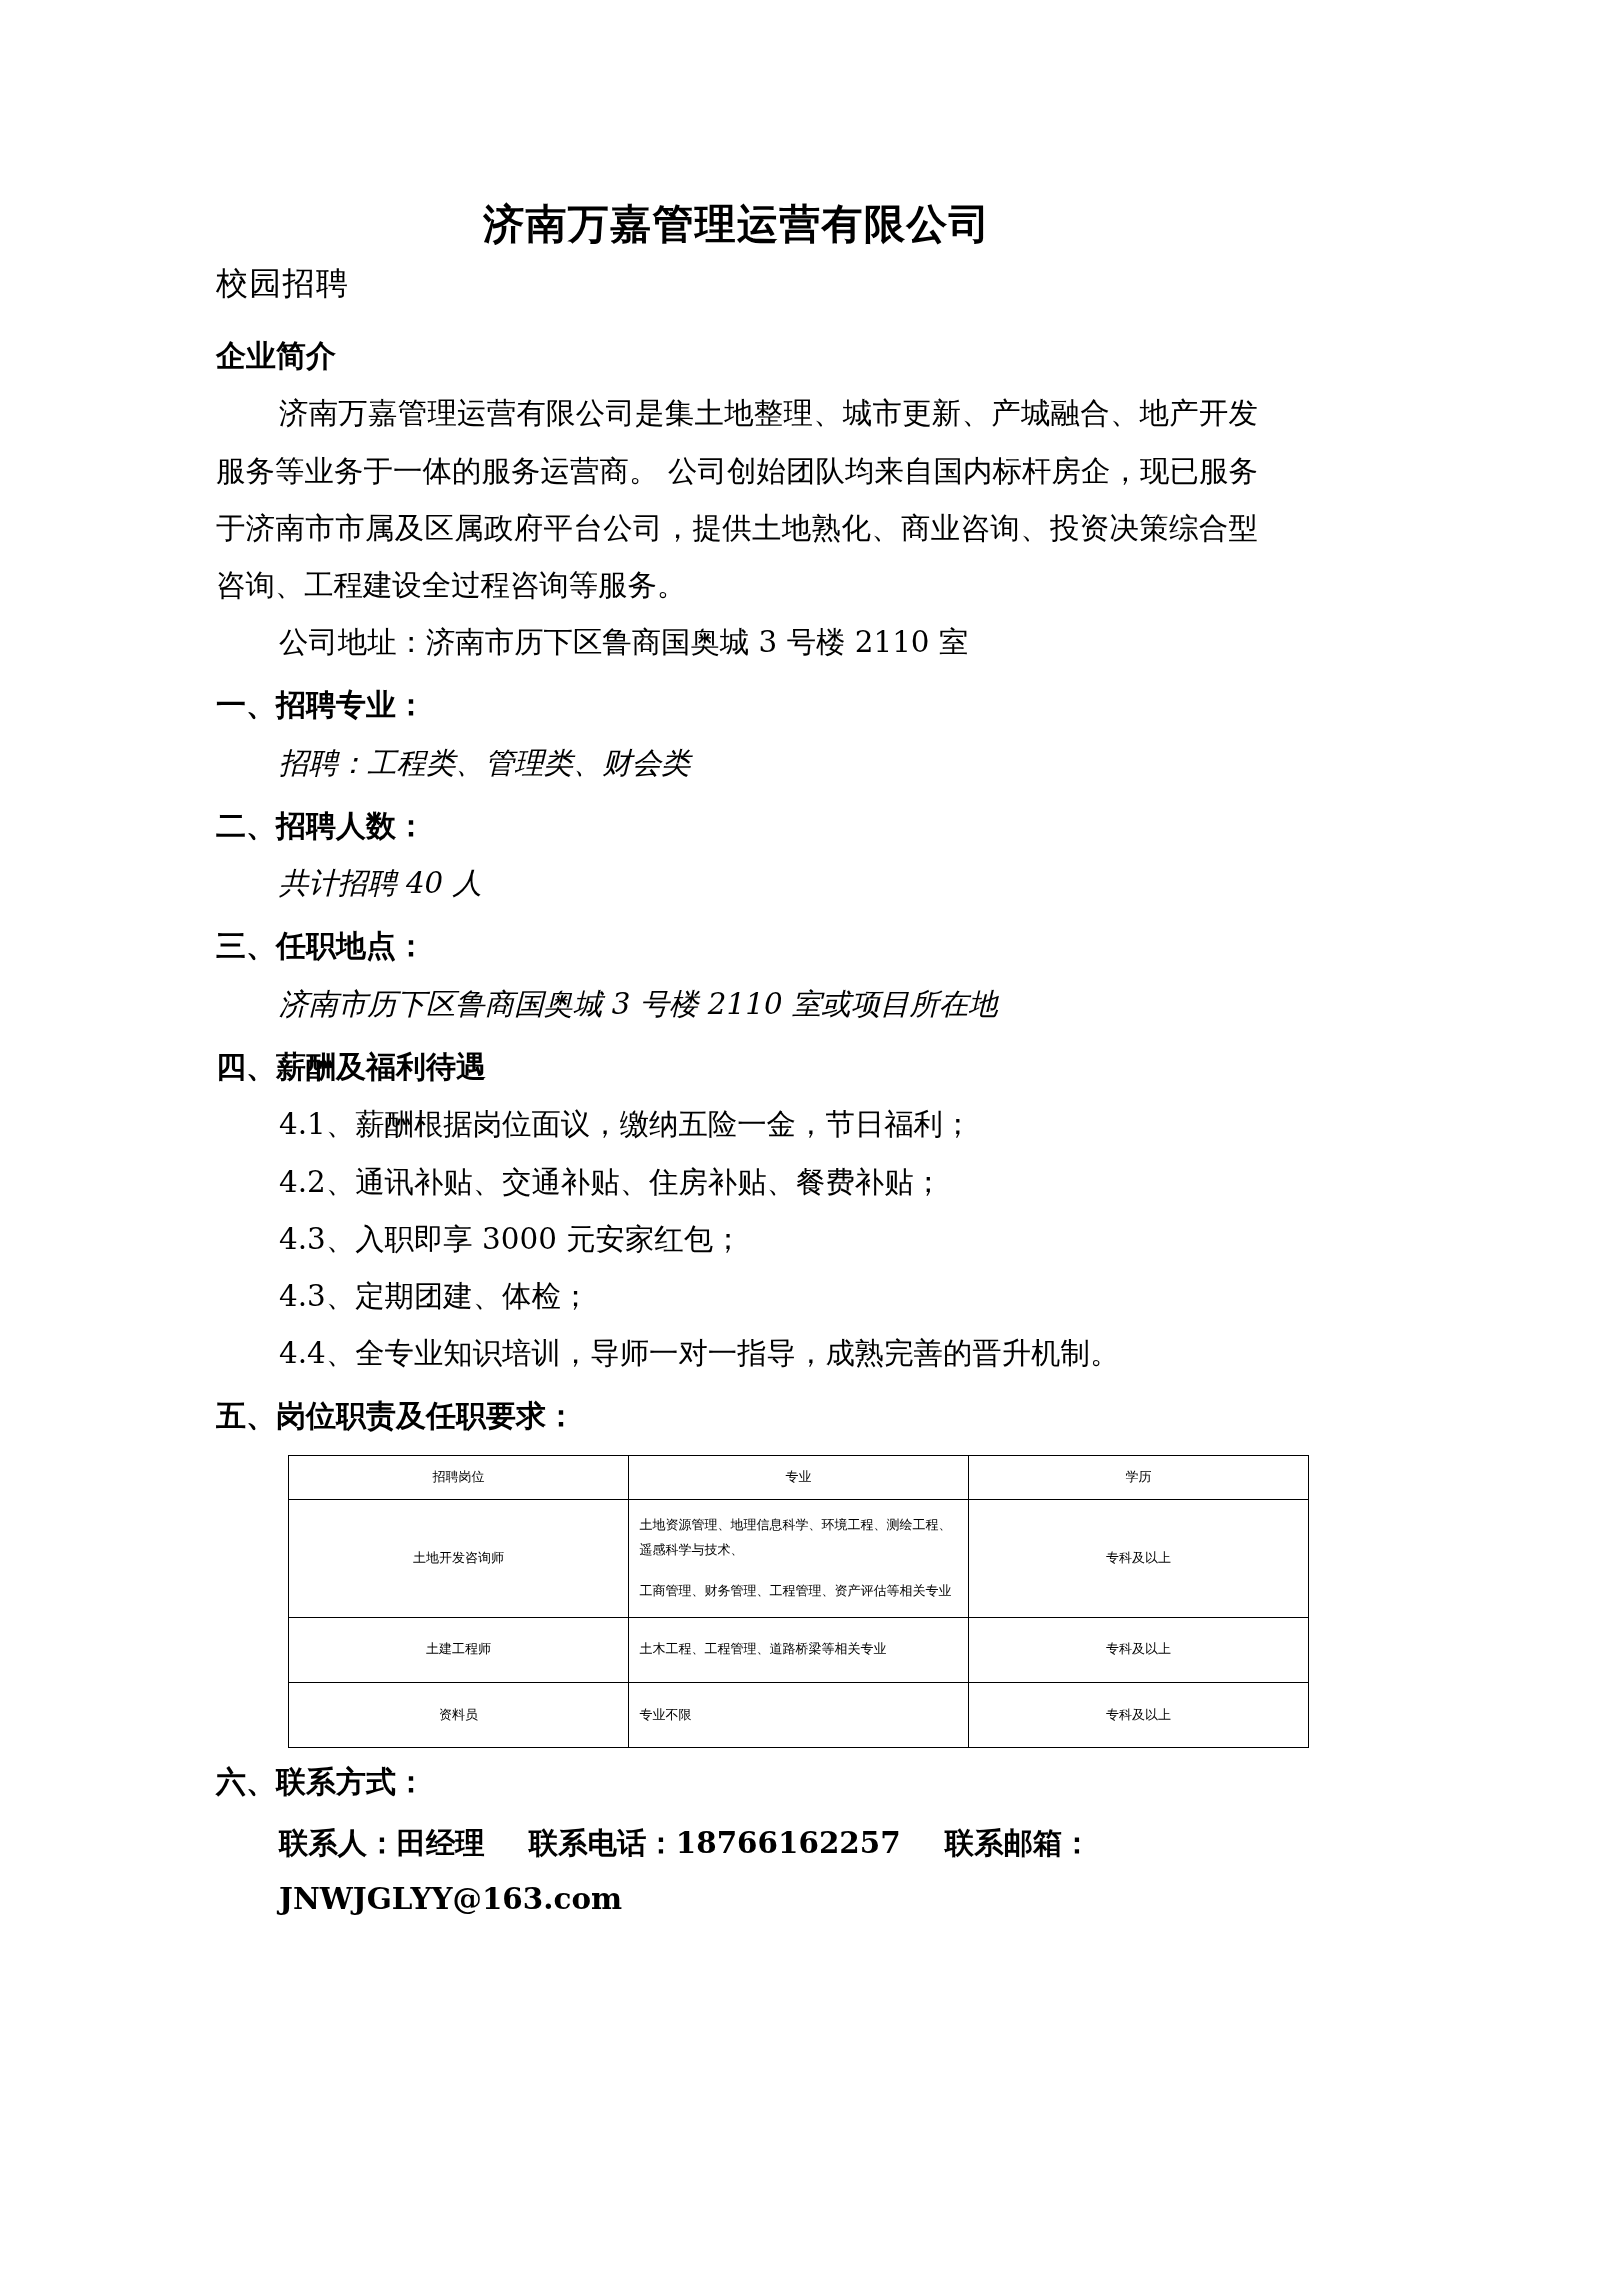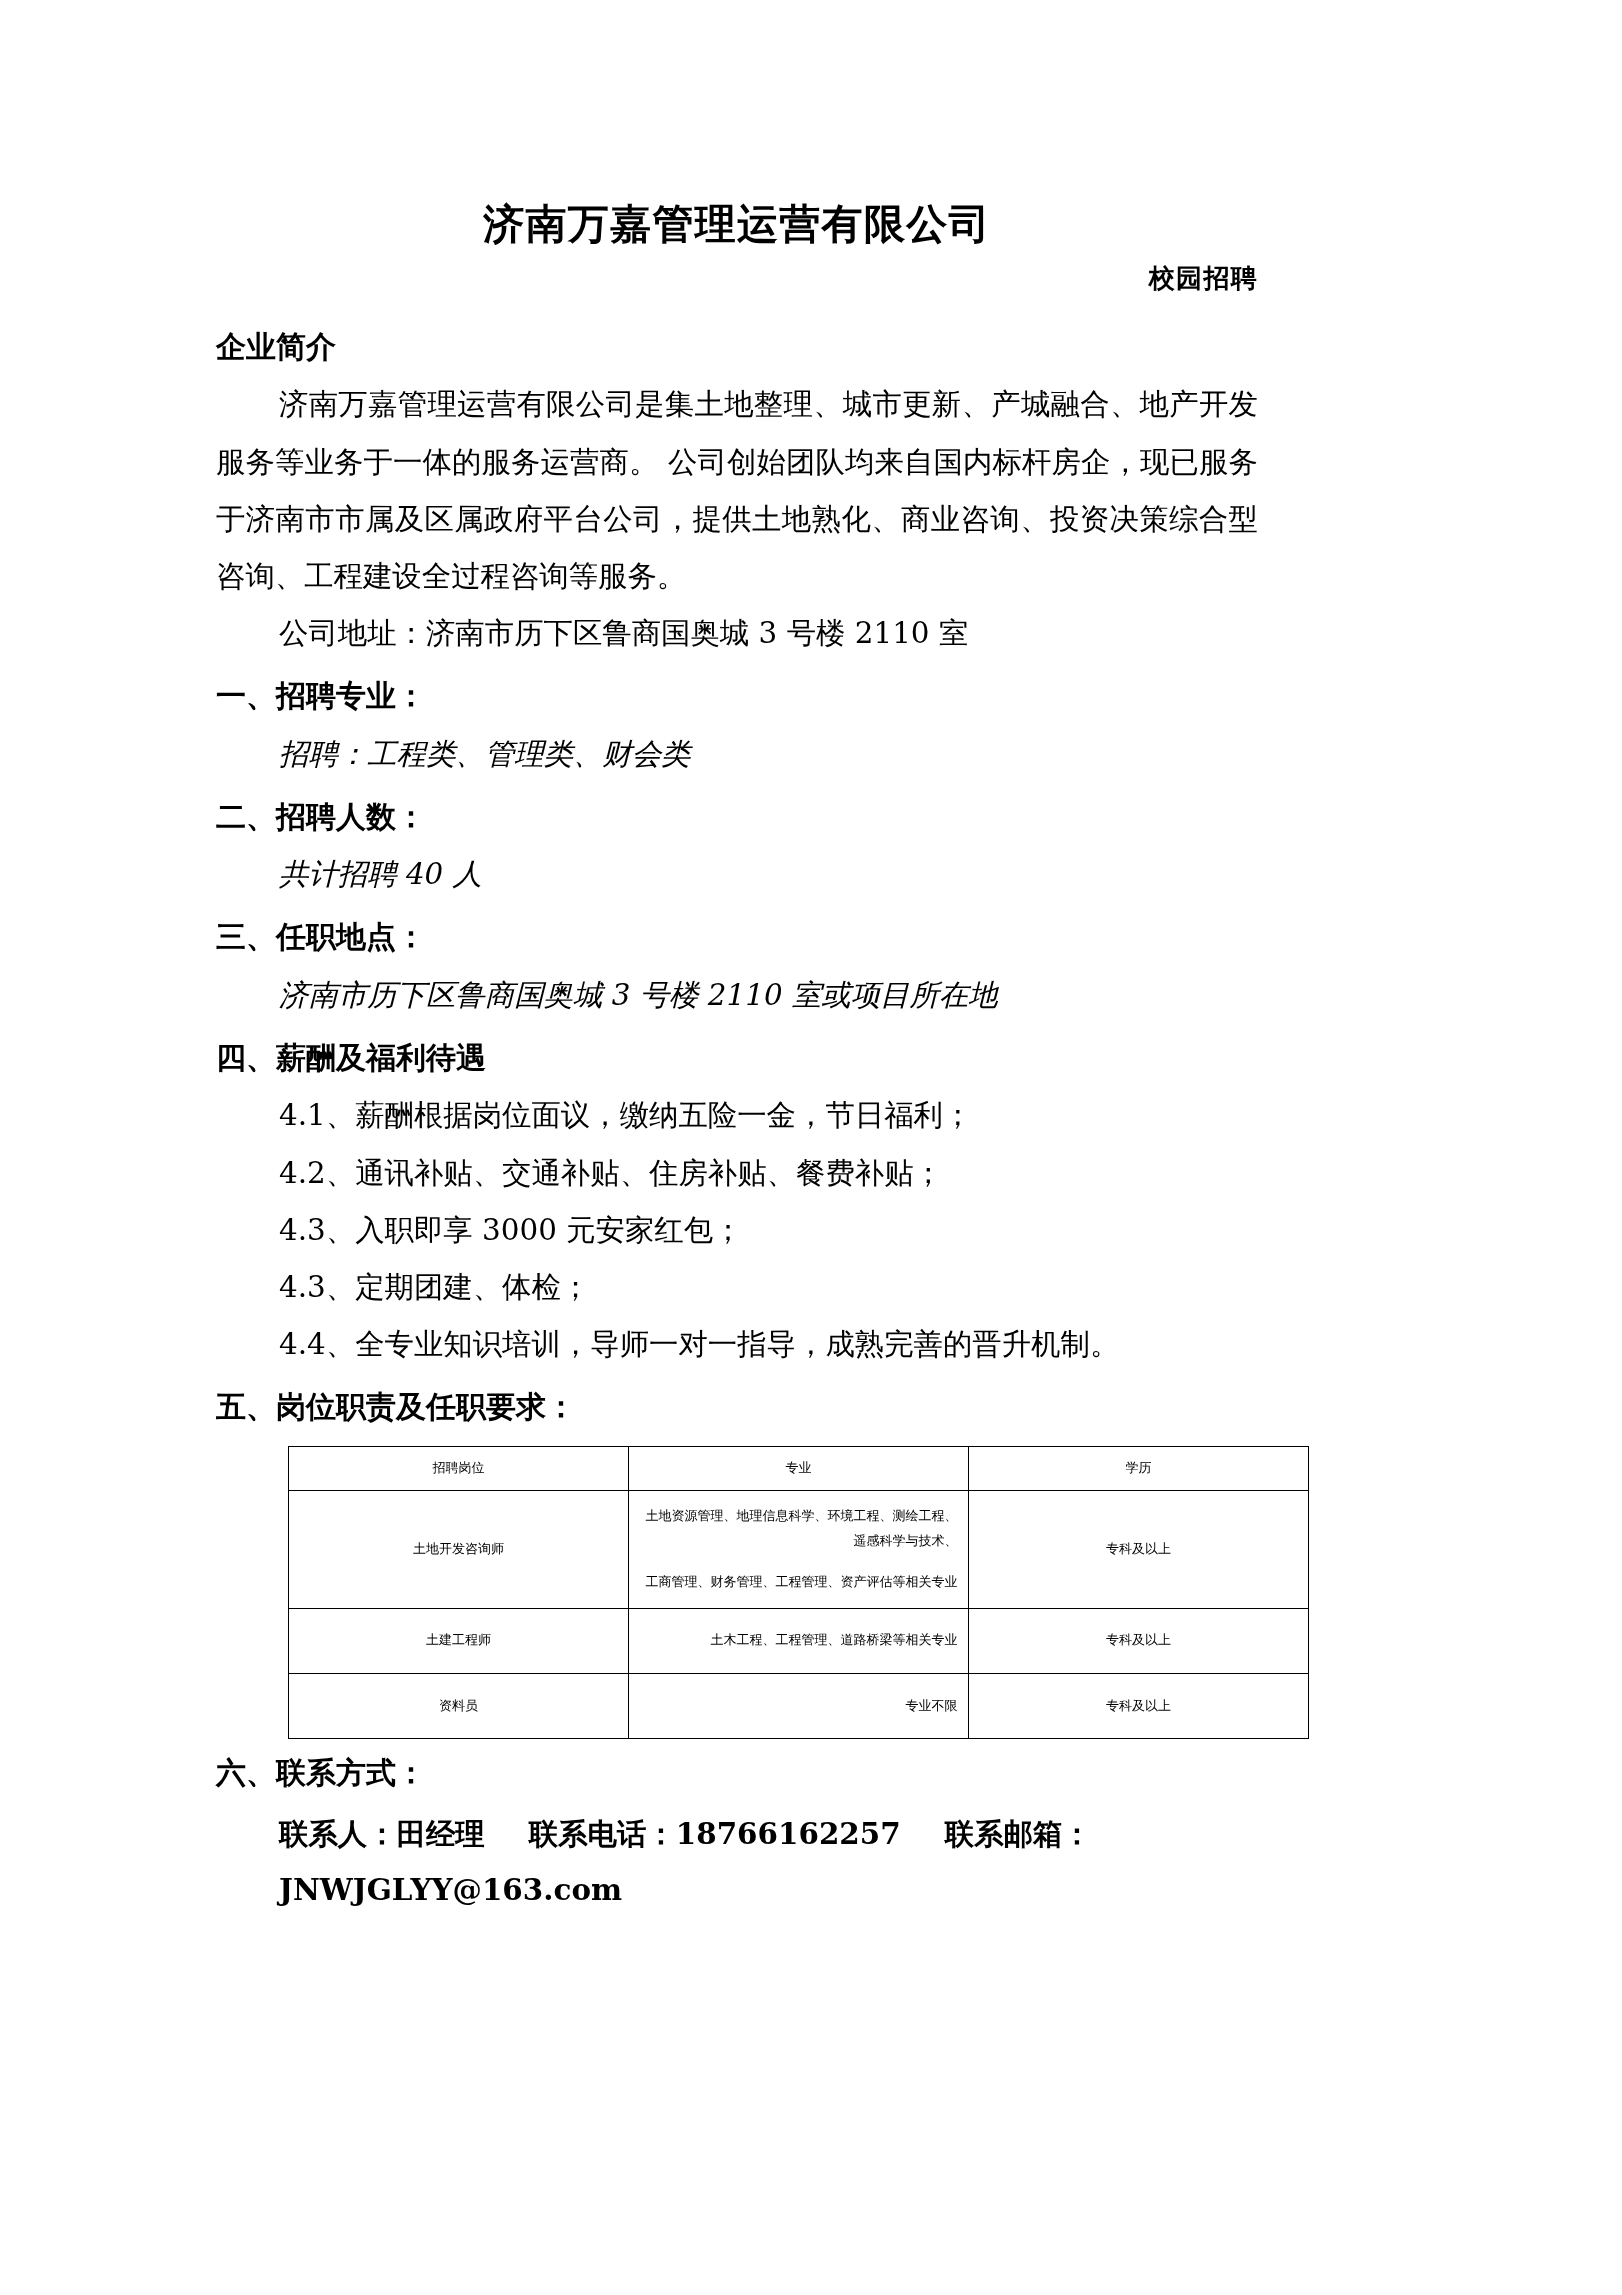--- a/index.html
+++ b/index.html
@@ -21,23 +21,23 @@
   }
   .doc-title {
     text-align: center;
     font-size: 41px;
     font-weight: bold;
     letter-spacing: 1.3px;
     line-height: 1.4;
     margin: 0 0 5.2px 0;
   }
   .doc-subtitle {
-    text-align: right;
-    font-size: 26px;
-    font-weight: bold;
+    text-align: left;
+    font-size: 32px;
+    font-weight: normal;
     letter-spacing: 1.3px;
     line-height: 1.5;
     margin: 0 0 22px 0;
   }
   .section-heading {
     font-size: 30px;
     font-weight: bold;
     line-height: 1.8;
     margin: 6.5px 0 2.6px 0;
   }
@@ -74,21 +74,21 @@
   }
   table.jobs th {
     text-align: center;
     font-weight: normal;
   }
   table.jobs td.c-role {
     text-align: center;
     width: 196px;
   }
   table.jobs td.c-major {
-    text-align: right;
+    text-align: left;
     width: 569px;
   }
   table.jobs td.c-edu {
     text-align: center;
     width: 249px;
   }
   table.jobs tr.tall td {
     height: 98px;
   }
   table.jobs tr.short td {

